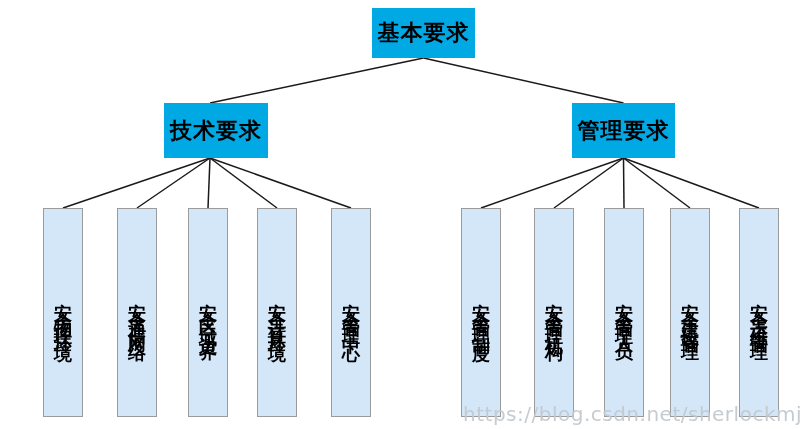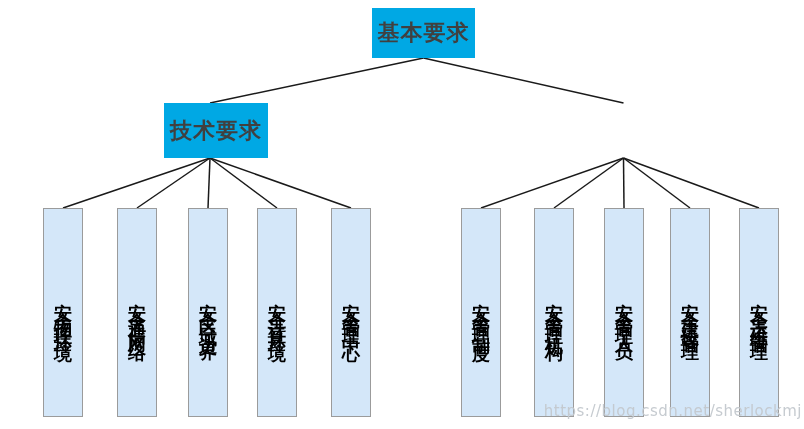--- a/index.html
+++ b/index.html
@@ -19,21 +19,21 @@
     position: absolute;
     left: 0;
     top: 0;
     width: 804px;
     height: 429px;
     pointer-events: none;
   }
   .node {
     position: absolute;
     background: #00a8e4;
-    color: #404040;
+    color: #000000;
     font-weight: bold;
     font-size: 22px;
     display: flex;
     align-items: center;
     justify-content: center;
     letter-spacing: 1px;
     z-index: 2;
   }
   .node.root   { left: 372px; top: 8px;   width: 103px; height: 50px; }
   .node.tech   { left: 164px; top: 103px; width: 104px; height: 55px; }
@@ -68,21 +68,21 @@
   .l5  { left: 331px; }
   .r1  { left: 461px; }
   .r2  { left: 534px; }
   .r3  { left: 604px; }
   .r4  { left: 670px; }
   .r5  { left: 739px; }
   .watermark {
     position: absolute;
     top: 402px;
     right: 2px;
-    font-size: 15px;
+    font-size: 20px;
     color: rgba(195, 200, 205, 0.95);
     z-index: 5;
     letter-spacing: 0.5px;
   }
 </style>
 </head>
 <body>
 
 <div class="stage">
 
@@ -101,20 +101,21 @@
     <line x1="623.5" y1="158" x2="554" y2="208" stroke="#1a1a1a" stroke-width="1.5"></line>
     <line x1="623.5" y1="158" x2="624" y2="208" stroke="#1a1a1a" stroke-width="1.5"></line>
     <line x1="623.5" y1="158" x2="690" y2="208" stroke="#1a1a1a" stroke-width="1.5"></line>
     <line x1="623.5" y1="158" x2="759" y2="208" stroke="#1a1a1a" stroke-width="1.5"></line>
   </svg>
 
   <div class="node root">基本要求</div>
 
   <div class="node tech">技术要求</div>
 
+  <div class="node mgmt">管理要求</div>
 
   <div class="leaf l1">
     <span class="vtext">安全物理环境</span>
   </div>
   <div class="leaf l2">
     <span class="vtext">安全通信网络</span>
   </div>
   <div class="leaf l3">
     <span class="vtext">安全区域边界</span>
   </div>

